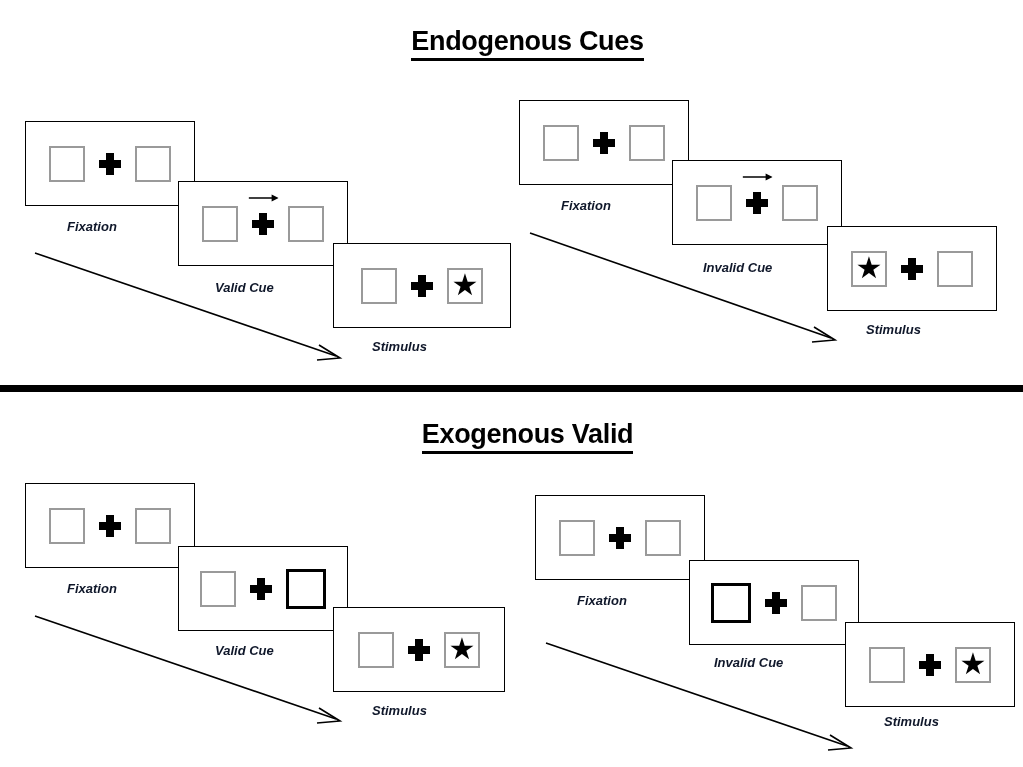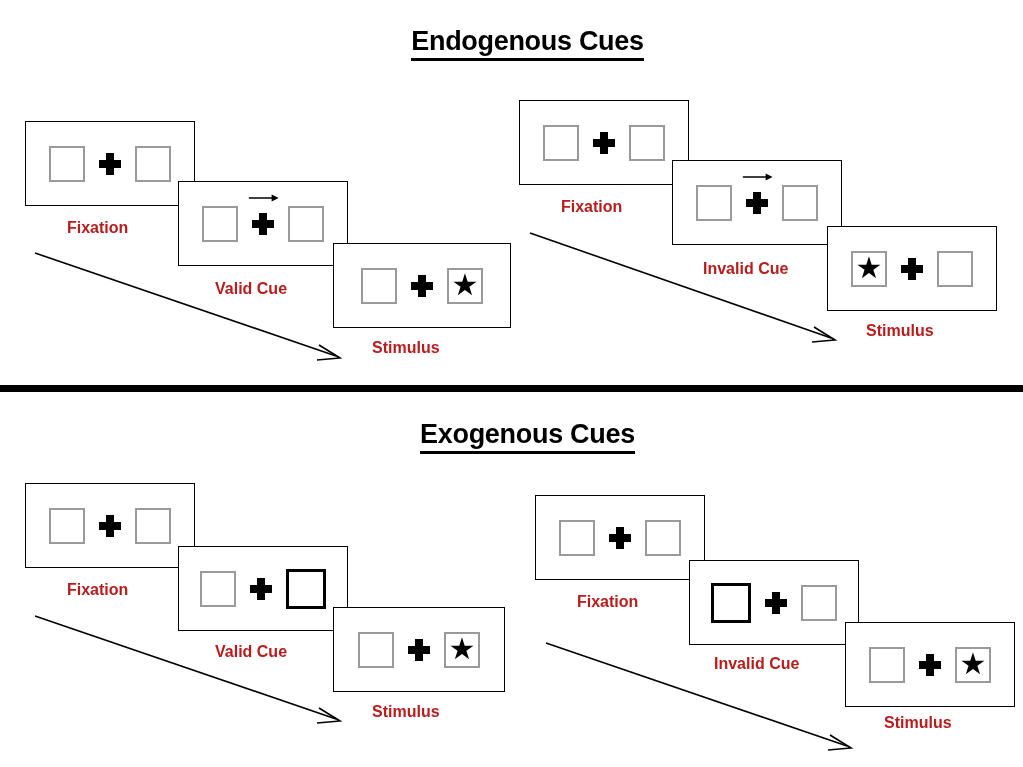--- a/index.html
+++ b/index.html
@@ -108,23 +108,24 @@
     top: -19px;
     left: 50%;
     transform: translateX(-48%);
     width: 30px;
     height: 10px;
   }
 
   .caption {
     position: absolute;
     font-weight: bold;
-    font-size: 16px;
-    color: #b91c1c;
+    font-size: 13px;
+    color: #0f172a;
     white-space: nowrap;
+    font-style: italic;
   }
 
   .time-arrow {
     position: absolute;
     overflow: visible;
   }
 </style>
 </head>
 <body>
 
@@ -206,21 +207,21 @@
 <div class="caption" style="left:866px; top:322px;">Stimulus</div>
 
 <svg class="time-arrow" style="left:525px; top:228px; width:320px; height:125px;" viewBox="0 0 320 125">
   <line x1="5" y1="5" x2="306" y2="110" stroke="#000" stroke-width="1.6"></line>
   <polyline points="289,99 310,112 287,114" fill="none" stroke="#000" stroke-width="1.6"></polyline>
 </svg>
 
 <div class="divider" style="top:385px;"></div>
 
 <div class="section-title" style="top:419px;">
-  <span>Exogenous Cues</span>
+  <span>Exogenous Valid</span>
 </div>
 
 <div class="screen" style="left:25px; top:483px; width:170px; height:85px;">
   <div class="screen-inner">
     <div class="box"></div>
     <div class="plus"></div>
     <div class="box"></div>
   </div>
 </div>
 <div class="caption" style="left:67px; top:581px;">Fixation</div>

